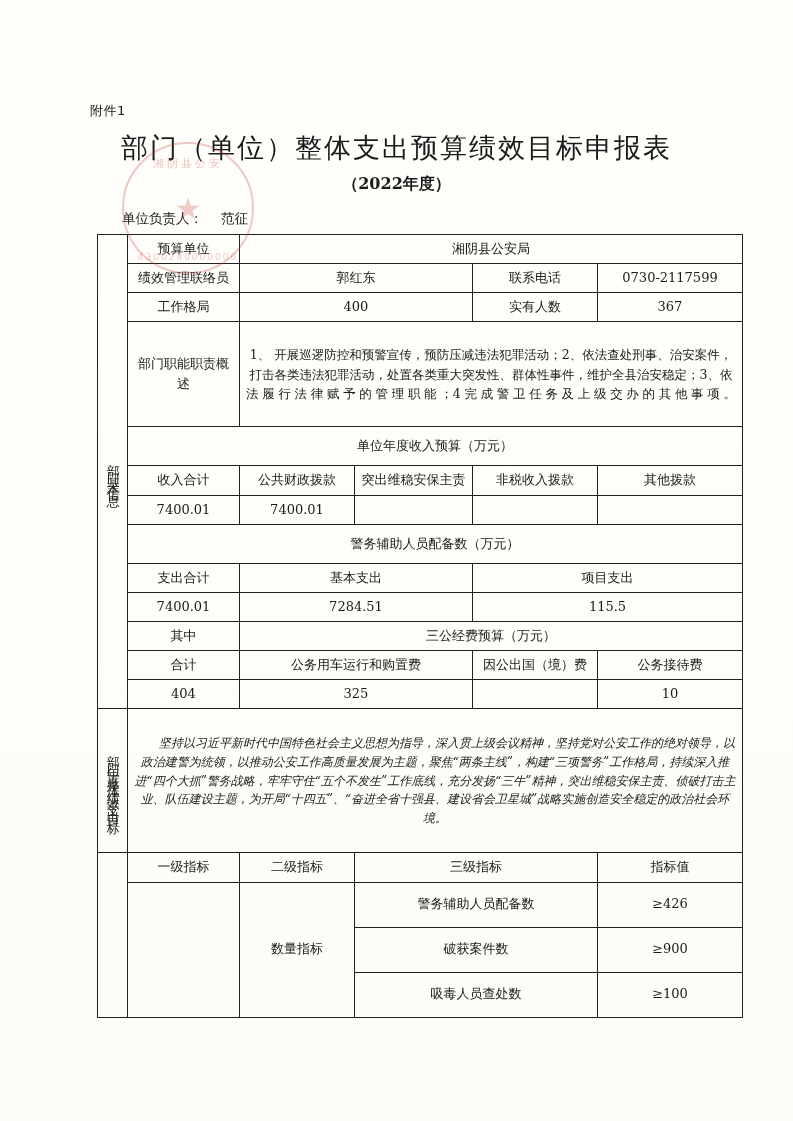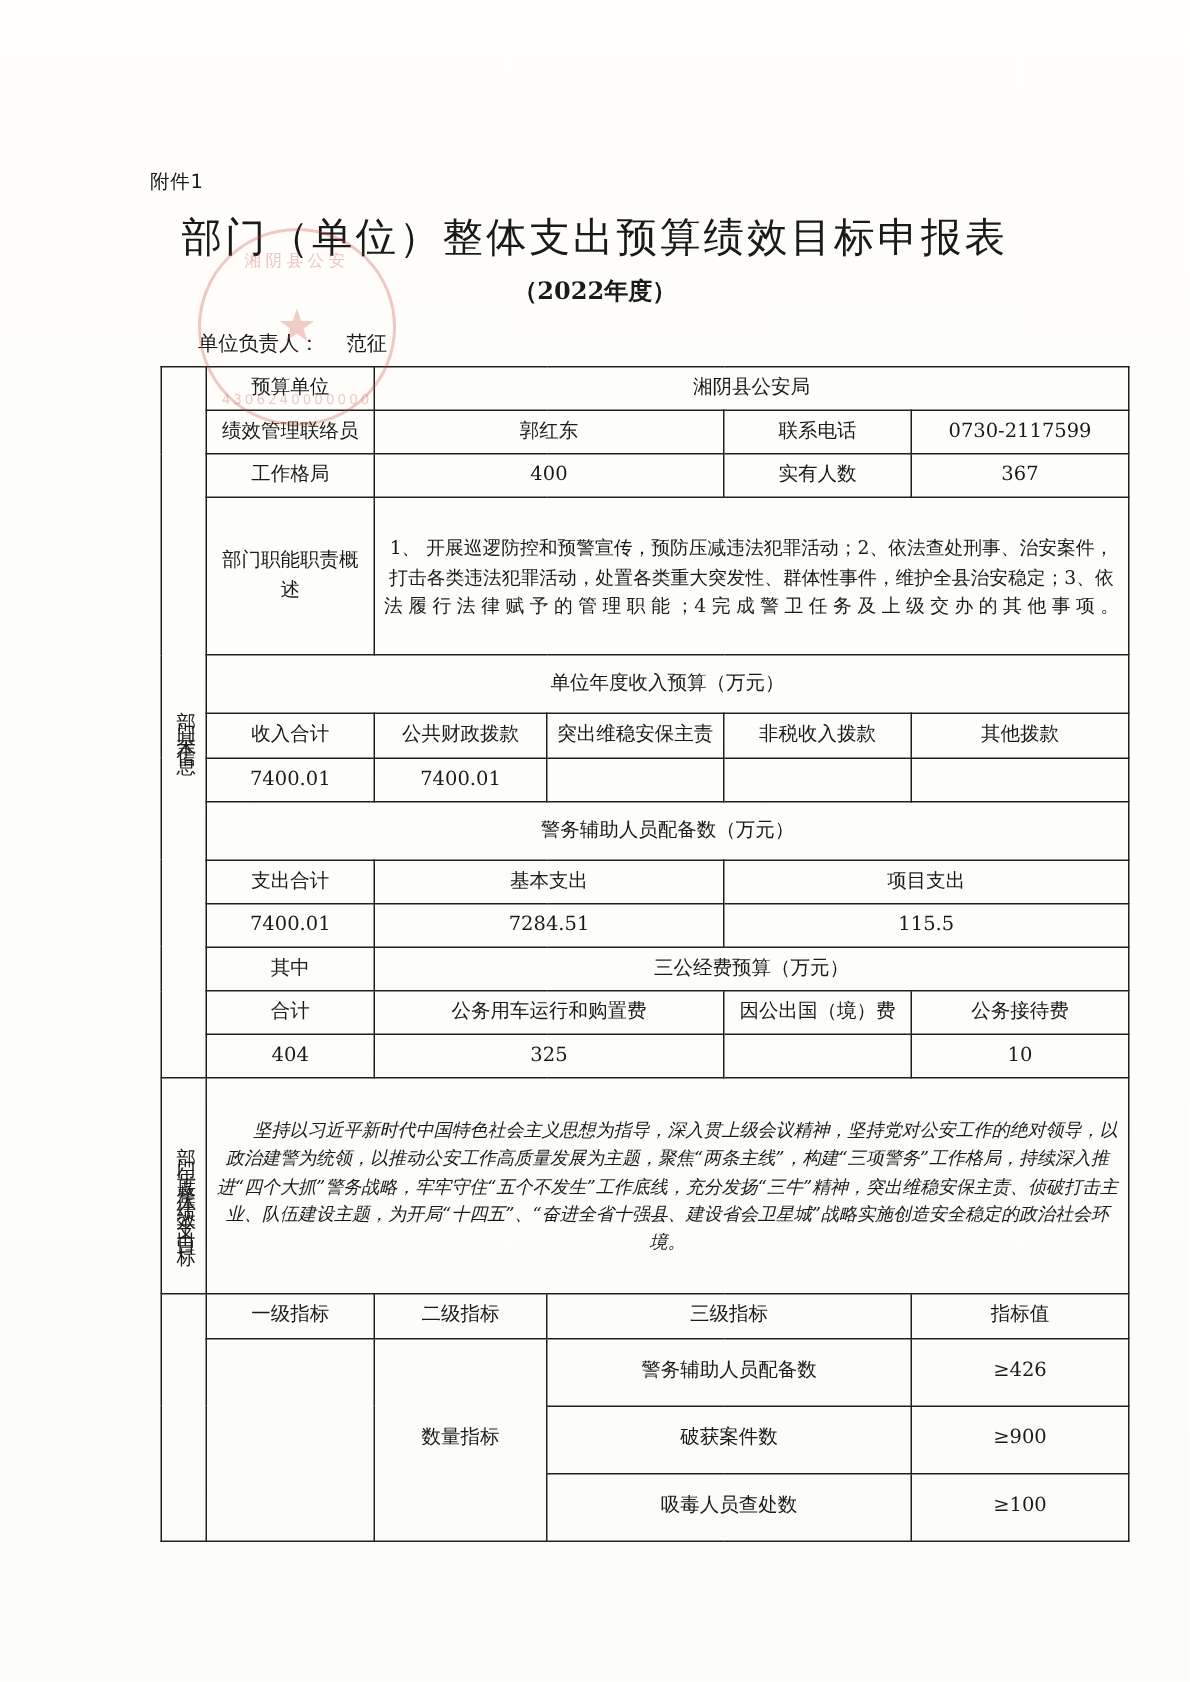--- a/index.html
+++ b/index.html
@@ -13,21 +13,21 @@
     font-family: "DejaVu Sans", "Liberation Sans", sans-serif;
     color: #1a1a1a;
     position: relative;
     overflow: hidden;
   }
   .page {
     position: relative;
     width: 793px;
     height: 1121px;
     box-sizing: border-box;
-    padding: 12px;
+    padding: 2px;
   }
   
   .page::before {
     content: "";
     position: absolute;
     inset: 0;
     background: linear-gradient(180deg, #fffefb 0%, #fdfdfa 60%, #fbfbf8 100%);
     z-index: 0;
   }
   .content {

